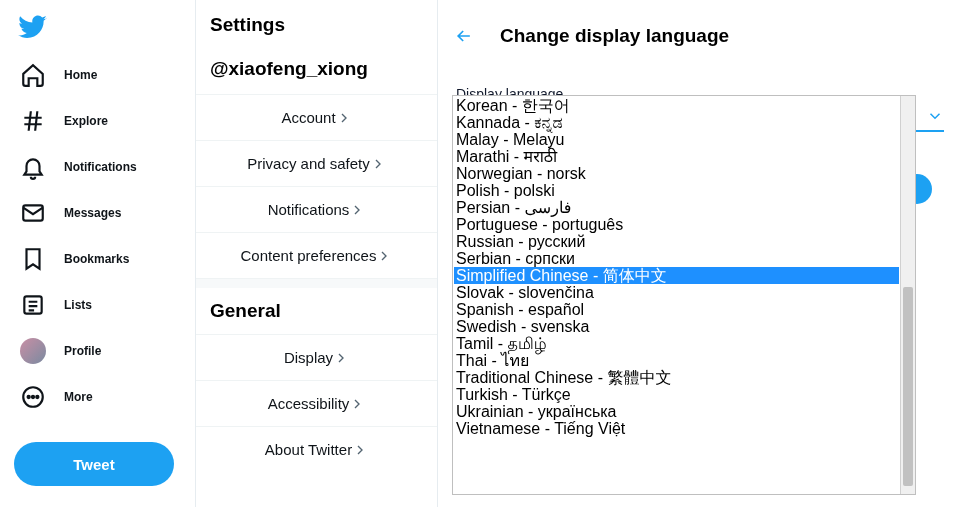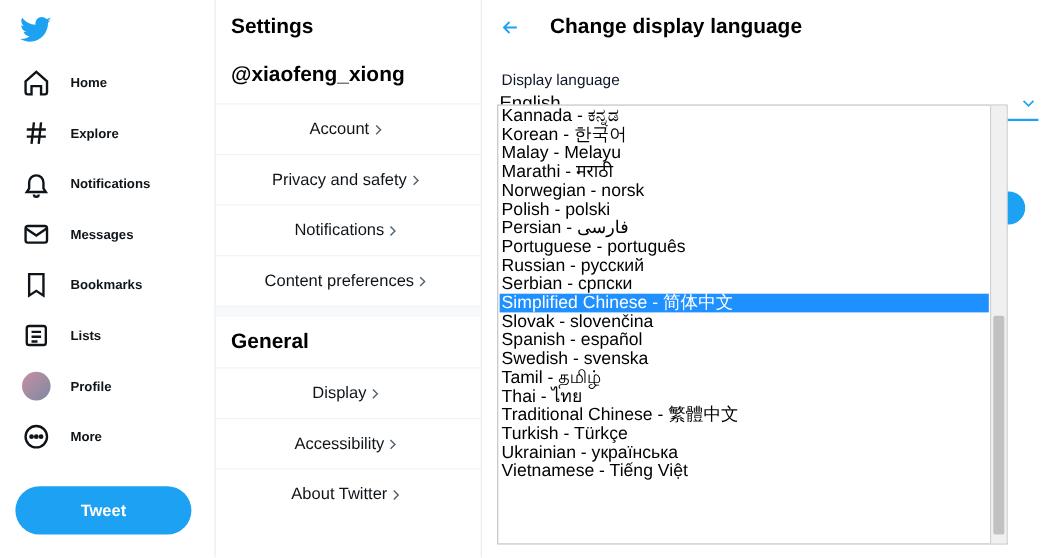--- a/index.html
+++ b/index.html
@@ -20,21 +20,21 @@
   .settings h1 { font-size: 19px; font-weight: 800; padding: 14px 14px 18px; }
   .settings .group-label { font-size: 19px; font-weight: 800; padding: 12px 14px; }
   .handle { font-size: 19px; font-weight: 800; padding: 4px 14px 14px; }
   .row { display: flex; align-items: center; justify-content: center; padding: 14px 14px; border-top: 1px solid #eff3f4; cursor: pointer; }
   .row span { font-size: 15px; color: #0f1419; }
   .row .chev { color: #536471; }
   .gap { height: 10px; background: #f7f9fa; border-top: 1px solid #eff3f4; }
 
   
   .pane { flex: 1; position: relative; overflow: hidden; }
-  .pane-header { display: flex; align-items: center; gap: 26px; padding: 14px 16px; }
+  .pane-header { display: flex; align-items: center; gap: 26px; padding: 25px 16px; }
   .pane-header .back { color: #1da1f2; cursor: pointer; }
   .pane-header h2 { font-size: 19px; font-weight: 800; }
 
   .field { padding: 14px 16px 0; }
   .field-label { font-size: 14px; color: #0f172a; margin-bottom: 2px; padding-left: 2px; }
   .field-row { display: flex; align-items: center; justify-content: space-between; border-bottom: 2px solid #1da1f2; padding: 2px 0 4px; }
   .field-row span { font-size: 17px; }
   .field-row .dd { color: #1da1f2; }
 
   .dropdown { position: absolute; left: 14px; right: 44px; top: 95px; bottom: 12px; background: #fff; border: 1px solid #bfbfbf; font-family: Arial, sans-serif; }
@@ -222,22 +222,22 @@
             <path d="M6 9l6 6 6-6"></path>
           </svg>
       </span>
     </div>
   </div>
 
   <div class="tweet-bubble"></div>
 
   <div class="dropdown">
     <div class="dropdown-inner" id="dropdown-list">
+        <div class="dropdown-item">Korean - 한국어</div>
         <div class="dropdown-item">Kannada - ಕನ್ನಡ</div>
-        <div class="dropdown-item">Korean - 한국어</div>
         <div class="dropdown-item">Malay - Melayu</div>
         <div class="dropdown-item">Marathi - मराठी</div>
         <div class="dropdown-item">Norwegian - norsk</div>
         <div class="dropdown-item">Polish - polski</div>
         <div class="dropdown-item">Persian - فارسی</div>
         <div class="dropdown-item">Portuguese - português</div>
         <div class="dropdown-item">Russian - русский</div>
         <div class="dropdown-item">Serbian - српски</div>
         <div class="dropdown-item selected">Simplified Chinese - 简体中文</div>
         <div class="dropdown-item">Slovak - slovenčina</div>

